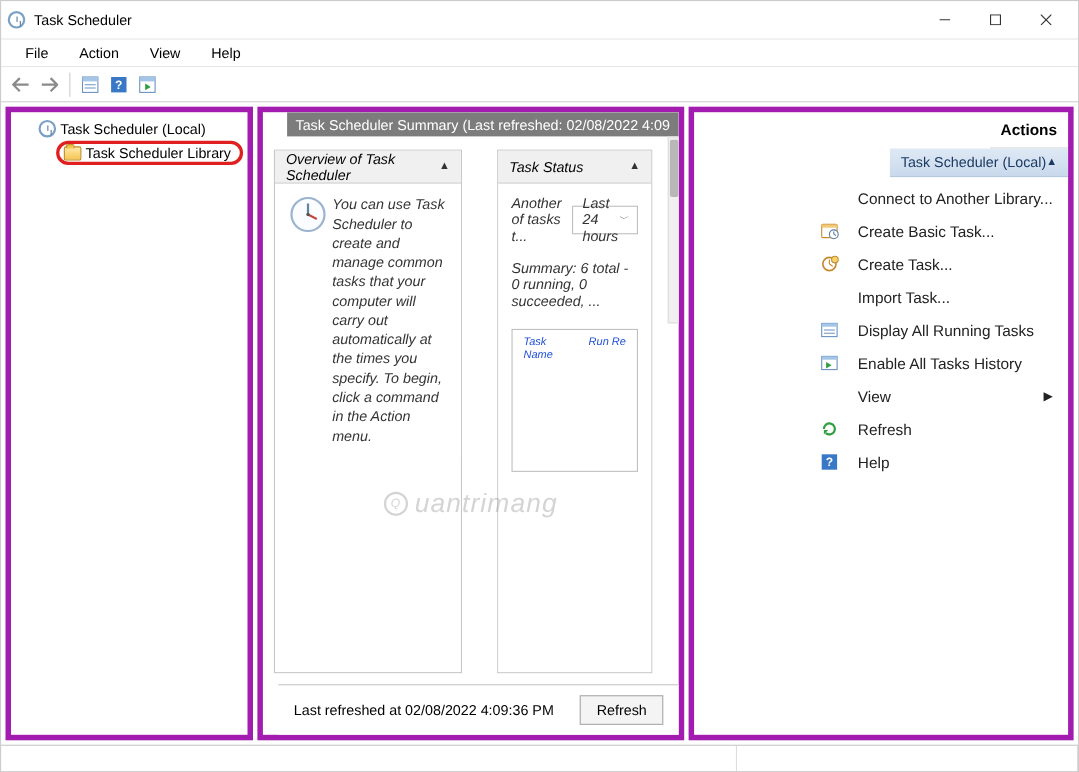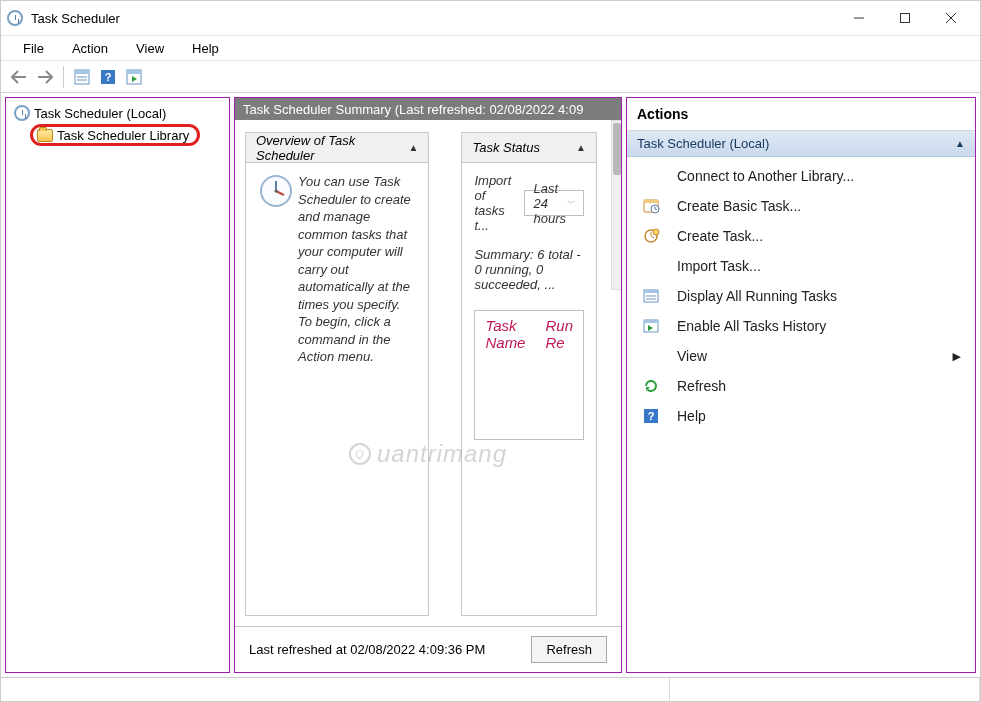--- a/index.html
+++ b/index.html
@@ -13,21 +13,21 @@
   .winbtn svg { width:10px; height:10px; }
   
   .menubar { height:26px; display:flex; align-items:center; padding:0 8px; border-top:1px solid #e6e6e6; border-bottom:1px solid #e6e6e6; }
   .menubar .menuitem { padding:3px 14px; font-size:13px; }
   
   .toolbar { height:32px; display:flex; align-items:center; padding:2px 6px; border-bottom:1px solid #d0d0d0; gap:2px; }
   .toolbar .tbtn { width:24px; height:24px; display:flex; align-items:center; justify-content:center; border:1px solid transparent; }
   .toolbar .sep { width:1px; height:22px; background:#ccc; margin:0 4px; }
   
   .content { flex:1; display:flex; padding:4px; gap:4px; min-height:0; }
-  .pane { background:#fff; border:1px solid #a21caf; overflow:hidden; display:flex; flex-direction:column; }
+  .pane { background:#fff; border:5px solid #a21caf; overflow:hidden; display:flex; flex-direction:column;align-items:flex-end; }
   .tree-pane { width:225px; }
   .center-pane { flex:1; min-width:0; }
   .actions-pane { width:350px; }
   
   .tree { padding:4px 4px; }
   .treeitem { display:flex; align-items:center; height:22px; padding-left:4px; gap:4px; }
   .treeitem.child { margin-left:20px; border:3px solid #e02020; border-radius:12px; padding:1px 8px 1px 4px; width:fit-content; }
   .treeitem .label { white-space:nowrap; }
   .node-icon { width:16px; height:16px; display:inline-flex; align-items:center; justify-content:center; }
   
@@ -40,21 +40,21 @@
   .panel-body { padding:10px 12px; background:#fff; color:#333; font-size:13px; }
   .overview-row { display:flex; gap:4px; align-items:flex-start; position:relative; }
   .overview-text { line-height:1.35; }
   .vscroll-fake { position:absolute; right:-2px; top:0; width:12px; height:170px; background:#f0f0f0; border:1px solid #ddd; }
   .vscroll-fake .thumb { position:absolute; left:1px; top:2px; width:8px; height:52px; background:#b8b8b8; border-radius:2px; }
   .status-body .row1 { display:flex; align-items:center; gap:10px; margin-bottom:14px; }
   .combo { flex:1; height:26px; border:1px solid #bfbfbf; background:#fff; display:flex; align-items:center; padding:0 8px; justify-content:space-between; color:#333; }
   .combo .chev { font-size:9px; color:#666; }
   .tableish { border:1px solid #bfbfbf; margin-top:18px; height:130px; background:#fff; }
   .tableish .hdr { display:flex; }
-  .tableish .hdr .cell { padding:6px 10px; font-size:15px; color:#be185d; }
+  .tableish .hdr .cell { padding:6px 10px; font-size:10px; color:#1d4ed8; }
   .tableish .hdr .cell.first { flex:1; }
   .center-foot { border-top:1px solid #c8c8c8; height:46px; display:flex; align-items:center; padding:0 14px; gap:12px; background:#fff; }
   .center-foot .spacer { flex:1; }
   .btn { border:1px solid #a9a9a9; background:#f4f4f4; padding:5px 14px; font-size:13px; }
   
   .actions-head { font-weight:600; padding:8px 10px; font-size:14px; border-bottom:1px solid #d8d8d8; }
   .actions-section { background:linear-gradient(#dfe9f5,#c9d9ec); color:#1b3a63; padding:5px 10px; display:flex; align-items:center; justify-content:space-between; font-size:13px; border-bottom:1px solid #b6c8dd; }
   .actions-section .chev { font-size:10px; color:#1b3a63; }
   .action-list { padding:4px 0; }
   .action-item { display:flex; align-items:center; height:30px; padding:0 14px; gap:16px; font-size:14px; color:#222; }
@@ -191,21 +191,21 @@
         </div>
 
         <div class="panel" style="margin-right:14px; flex:1; display:flex; flex-direction:column;">
           <div class="panel-head">
             <span>Task Status</span>
             <span class="spacer"></span>
             <span class="chev">▲</span>
           </div>
           <div class="panel-body status-body" style="flex:1;">
             <div class="row1">
-              <span>Import of tasks t...</span>
+              <span>Another of tasks t...</span>
               <div class="combo">
                 <span>Last 24 hours</span>
                 <span class="chev">﹀</span>
               </div>
             </div>
             <div>Summary: 6 total - 0 running, 0 succeeded, ...</div>
             <div class="tableish">
               <div class="hdr">
                 <div class="cell first">Task Name</div>
                 <div class="cell">Run Re</div>

